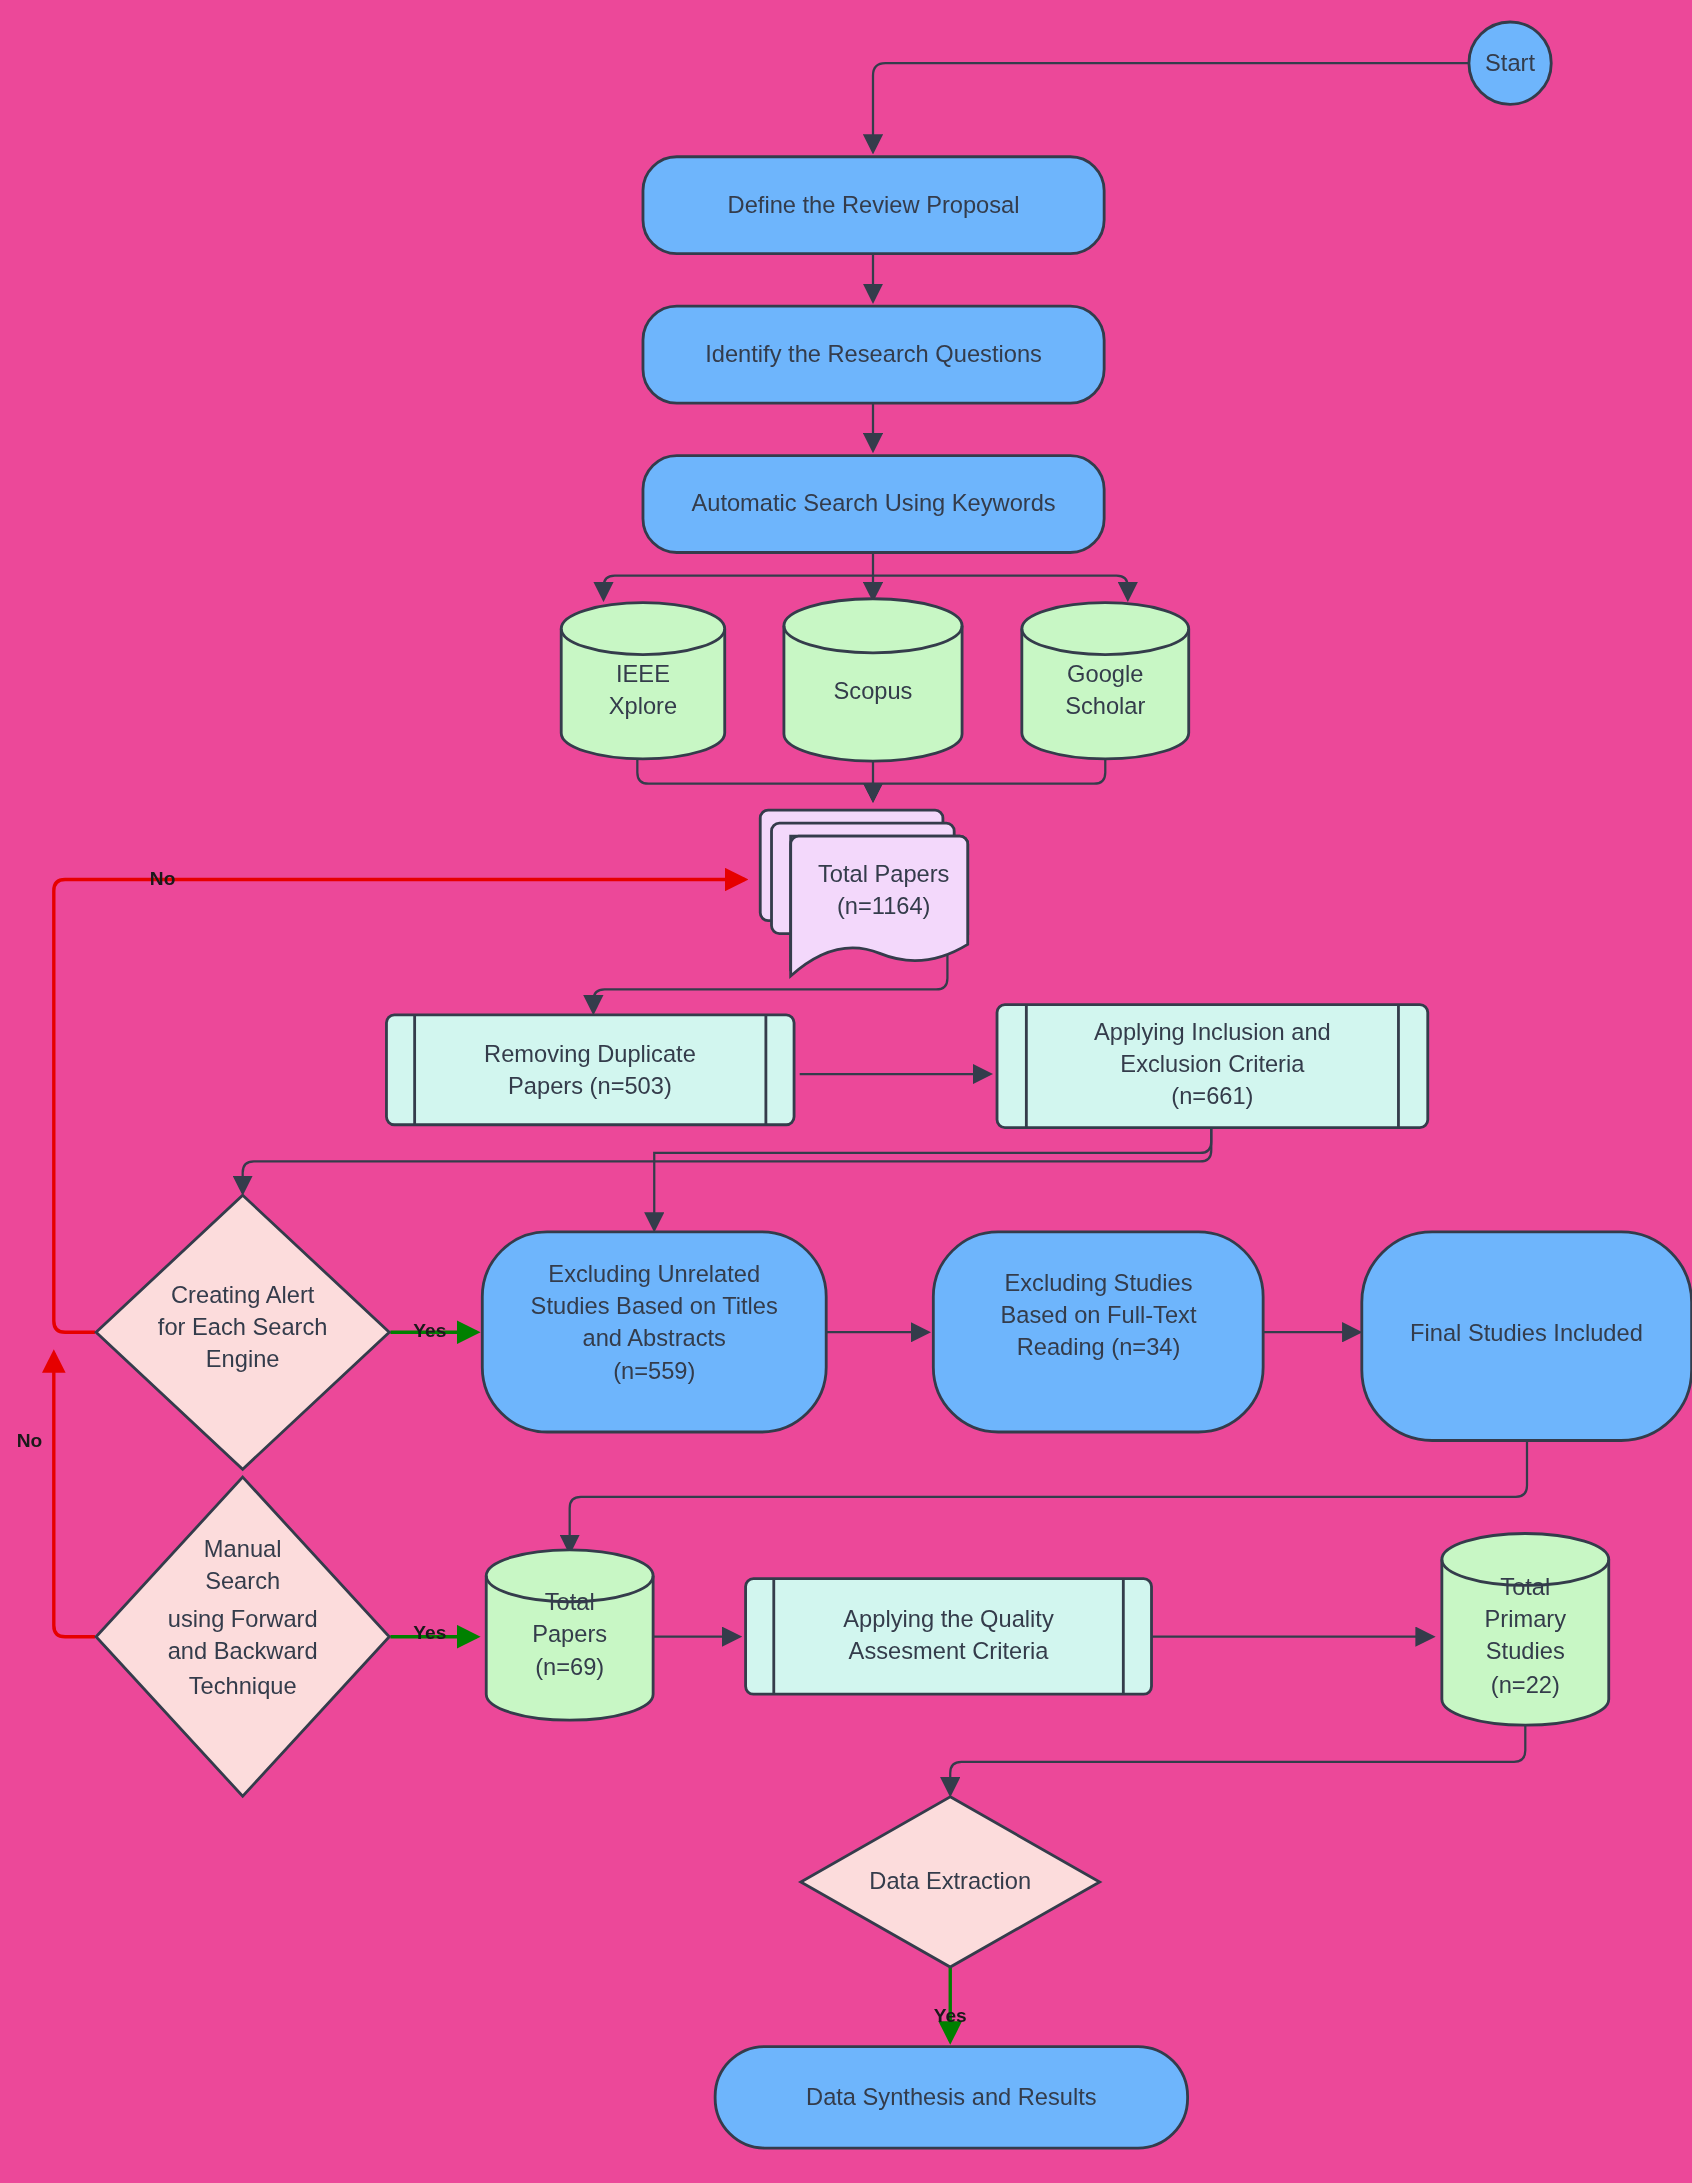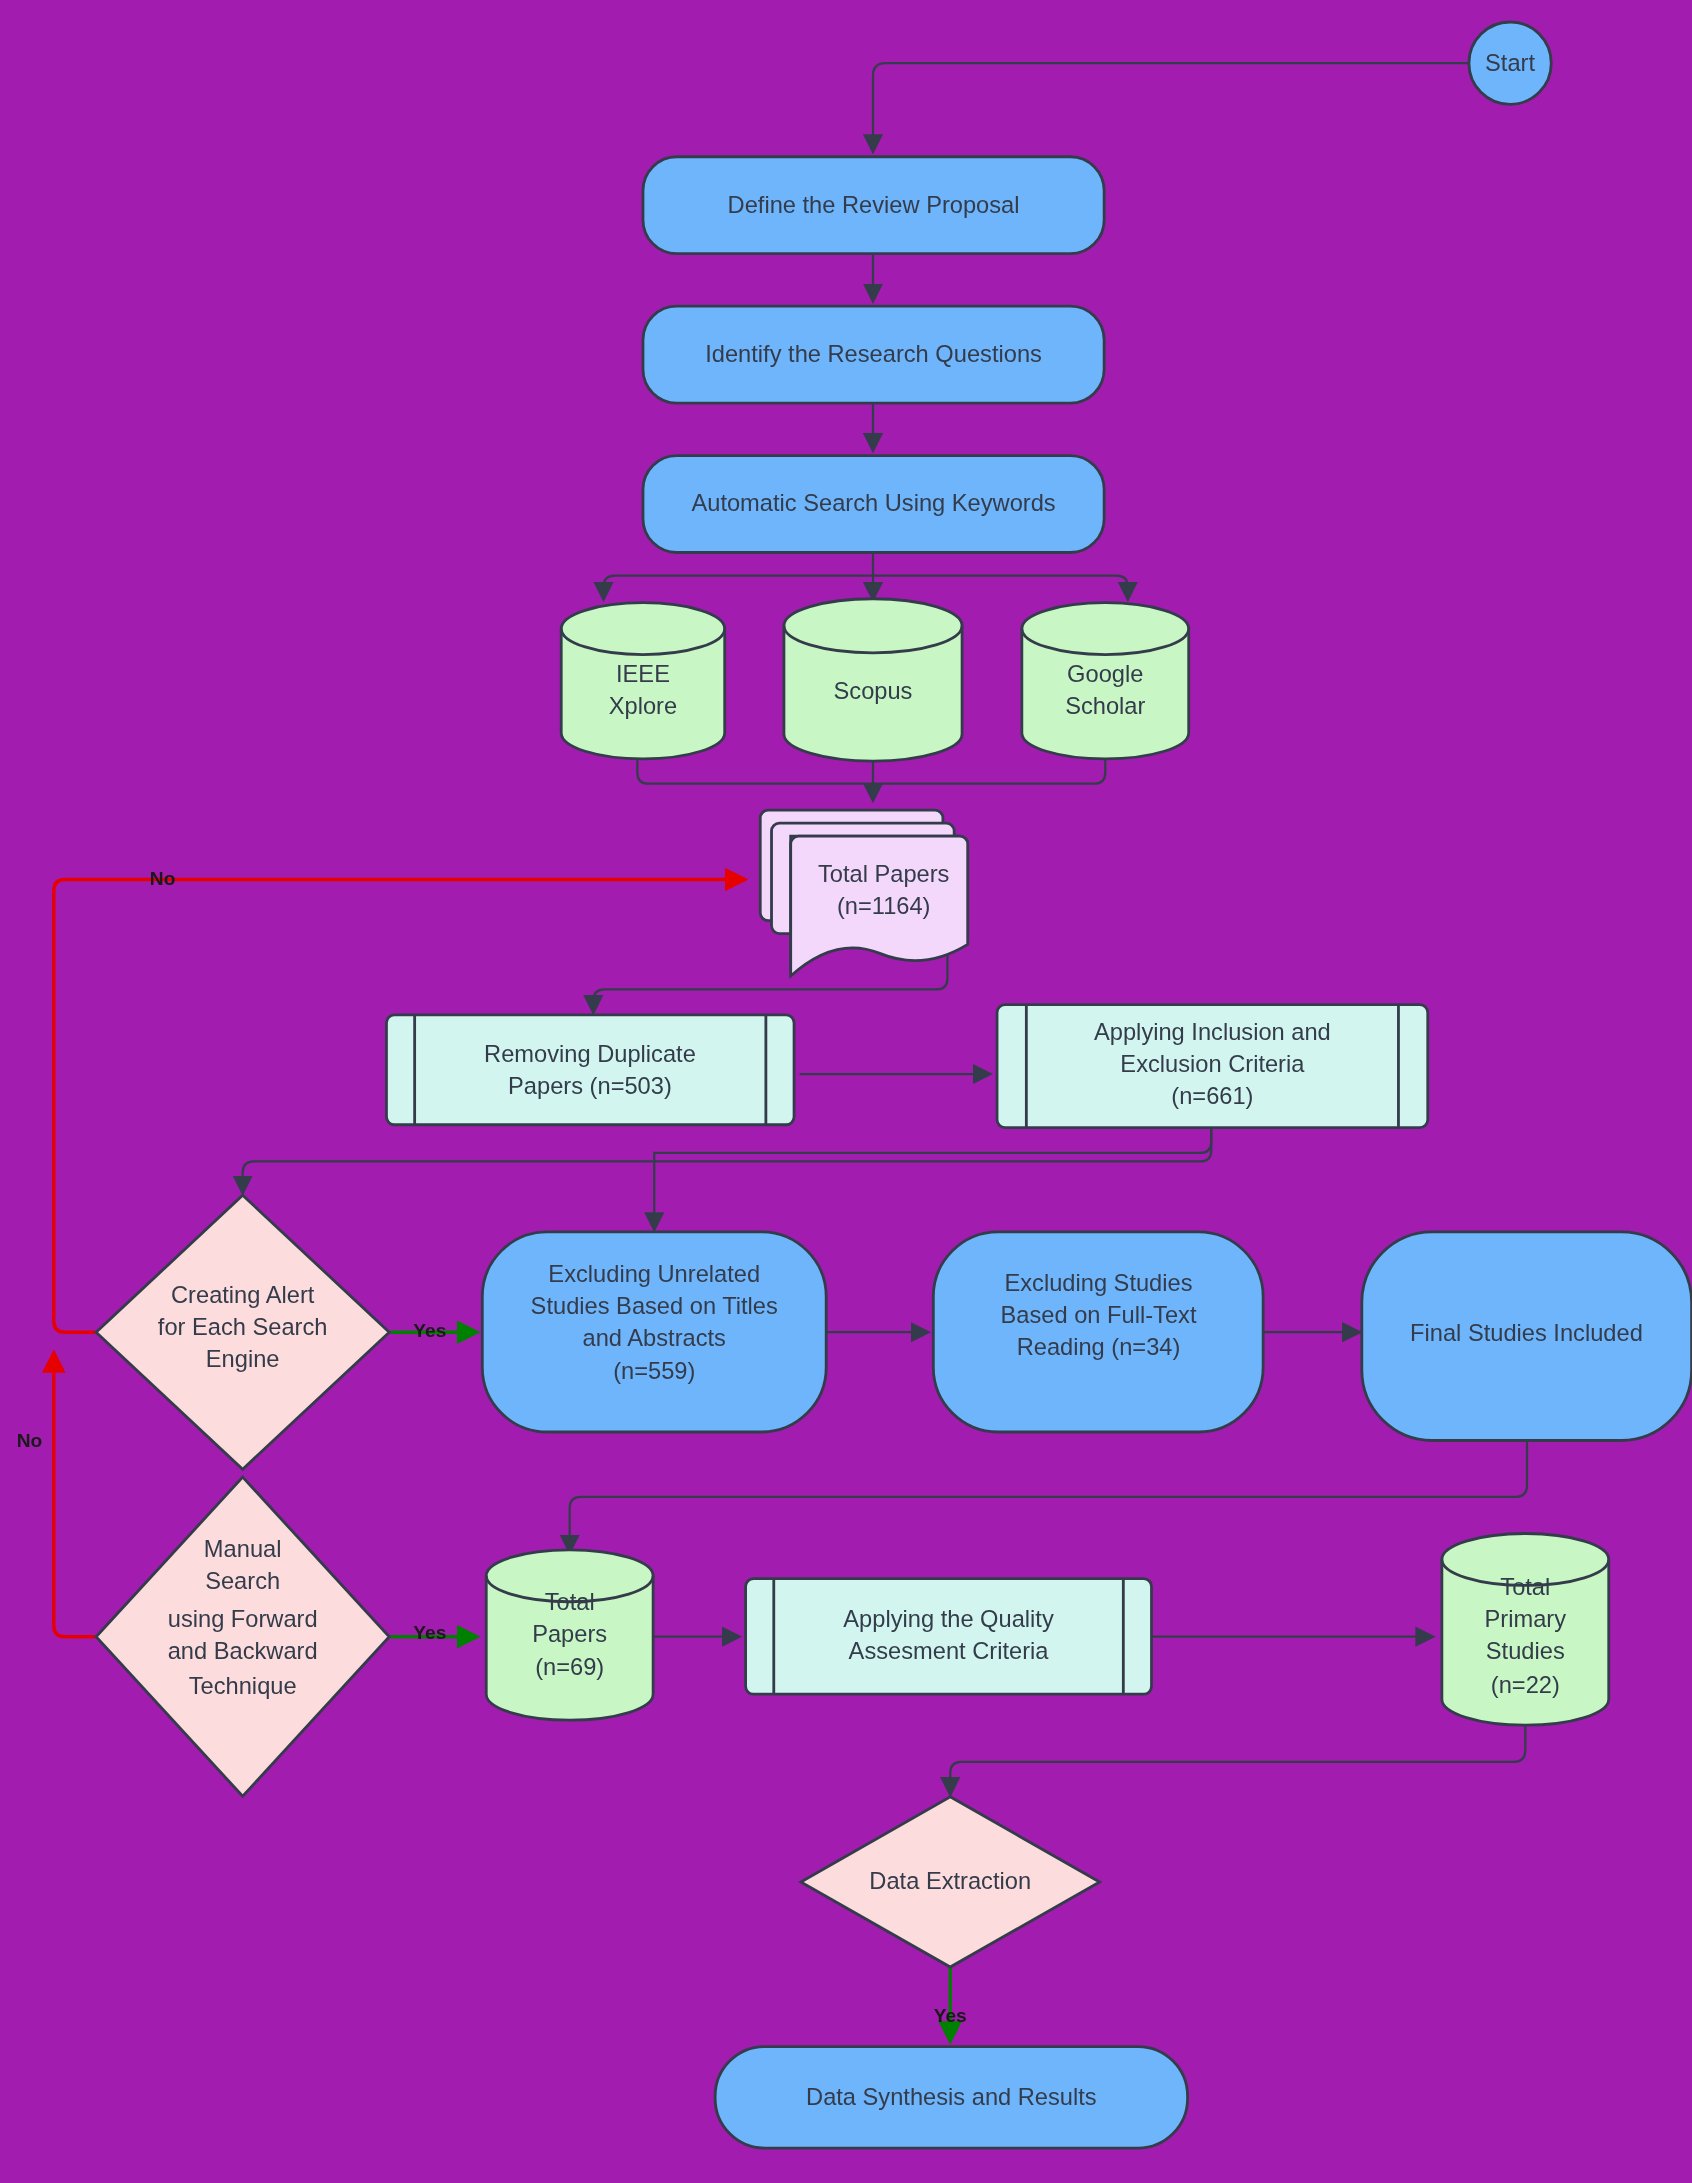--- a/index.html
+++ b/index.html
@@ -1,18 +1,18 @@
 <!DOCTYPE html>
 <html style="font-size:9px"><head>
 <meta charset="utf-8">
 <title>SLR Flowchart</title>
 <style>
   html,body{margin:0;padding:0;background:#ffffff;}
   body{width:1693px;height:2183px;font-family:"Liberation Sans",sans-serif;}
-  #stage{position:relative;width:1693px;height:2183px;overflow:hidden;background:#a21caf;}
+  #stage{position:relative;width:1693px;height:2183px;overflow:hidden;background:#ec4899;}
   svg#diagram{position:absolute;left:0;top:0;width:1693px;height:2183px;}
   .nodefill-blue{fill:#6eb5fc;}
   .nodefill-green{fill:#c8f7c5;}
   .nodefill-pink{fill:#fcdcdc;}
   .nodefill-purple{fill:#f3d8fb;}
   .nodefill-teal{fill:#d2f6ef;}
   .stroke{stroke:#343c4b;stroke-width:5;fill:none;}
   .shp{stroke:#343c4b;stroke-width:5;}
   .edge{stroke:#343c4b;stroke-width:4;fill:none;}
   .edge-red{stroke:#e60000;stroke-width:6;fill:none;}

